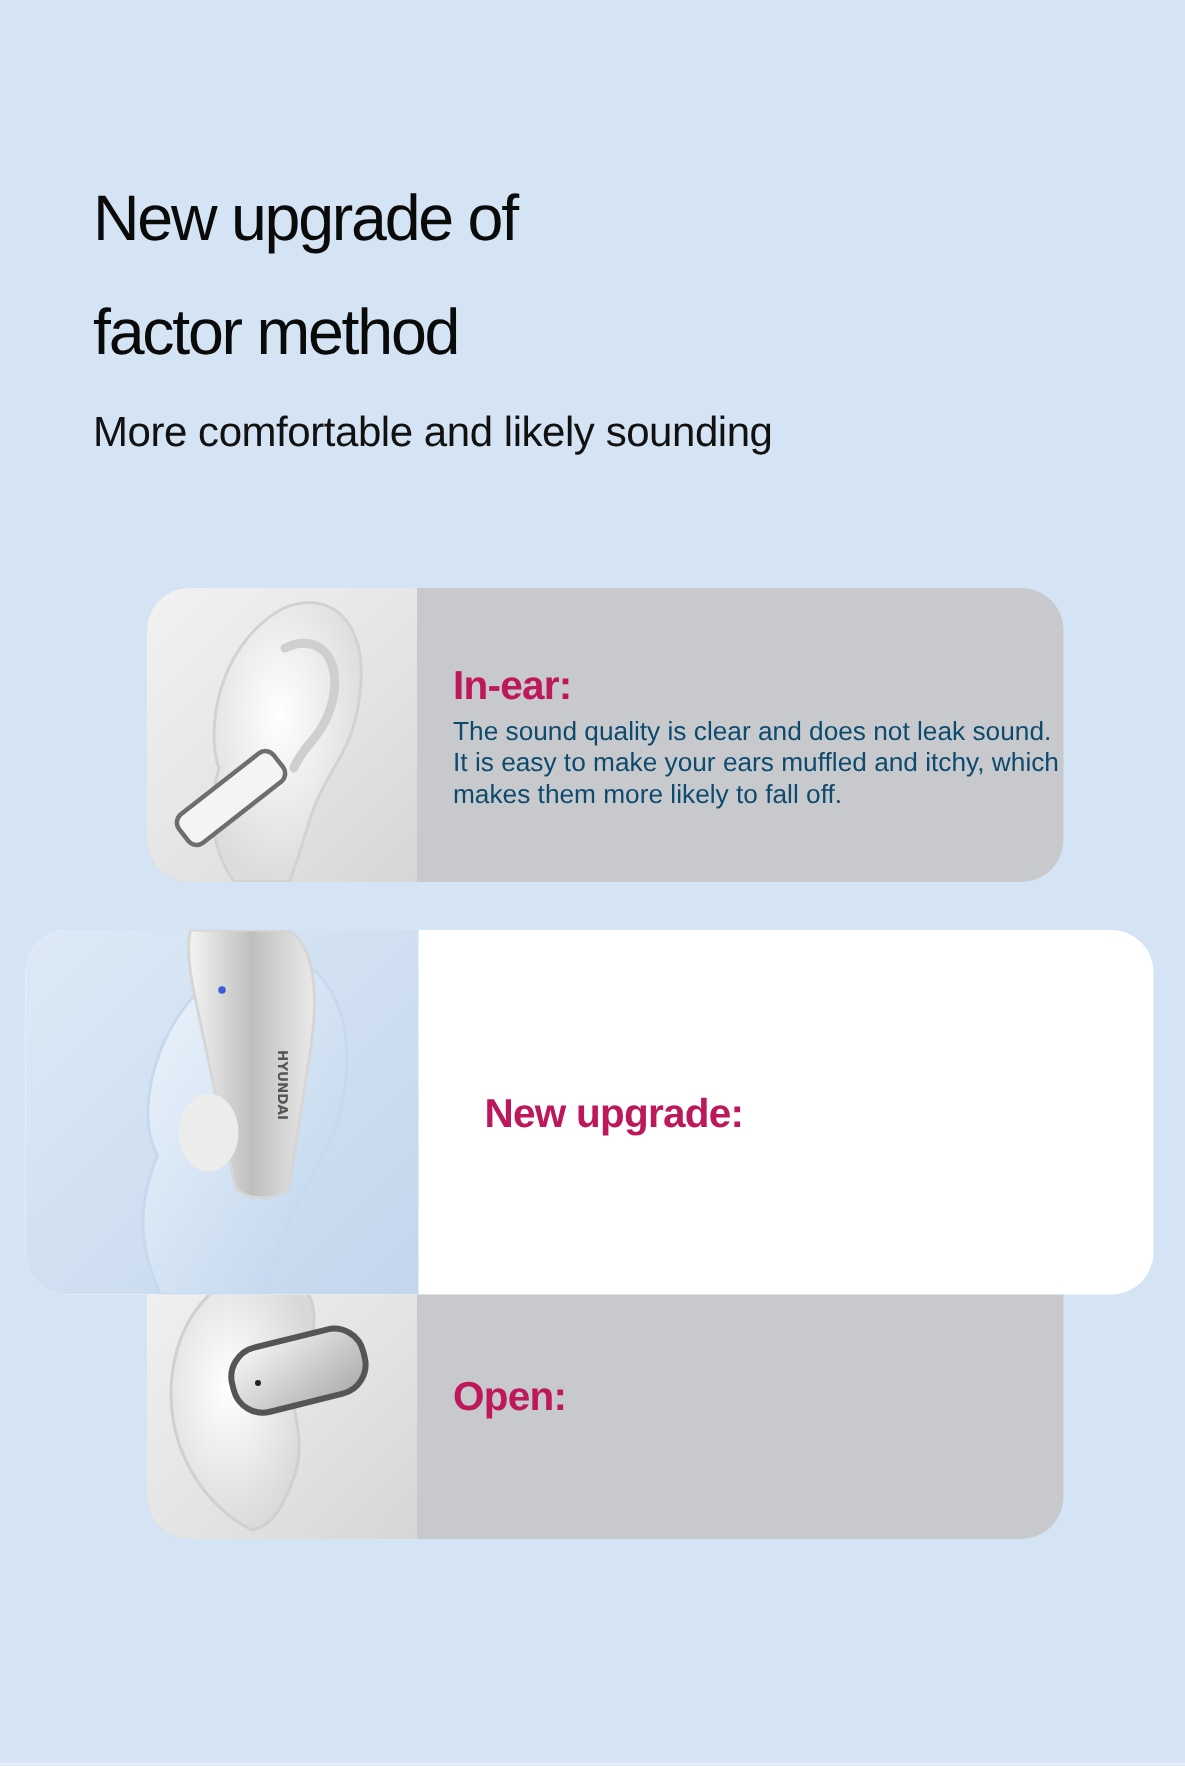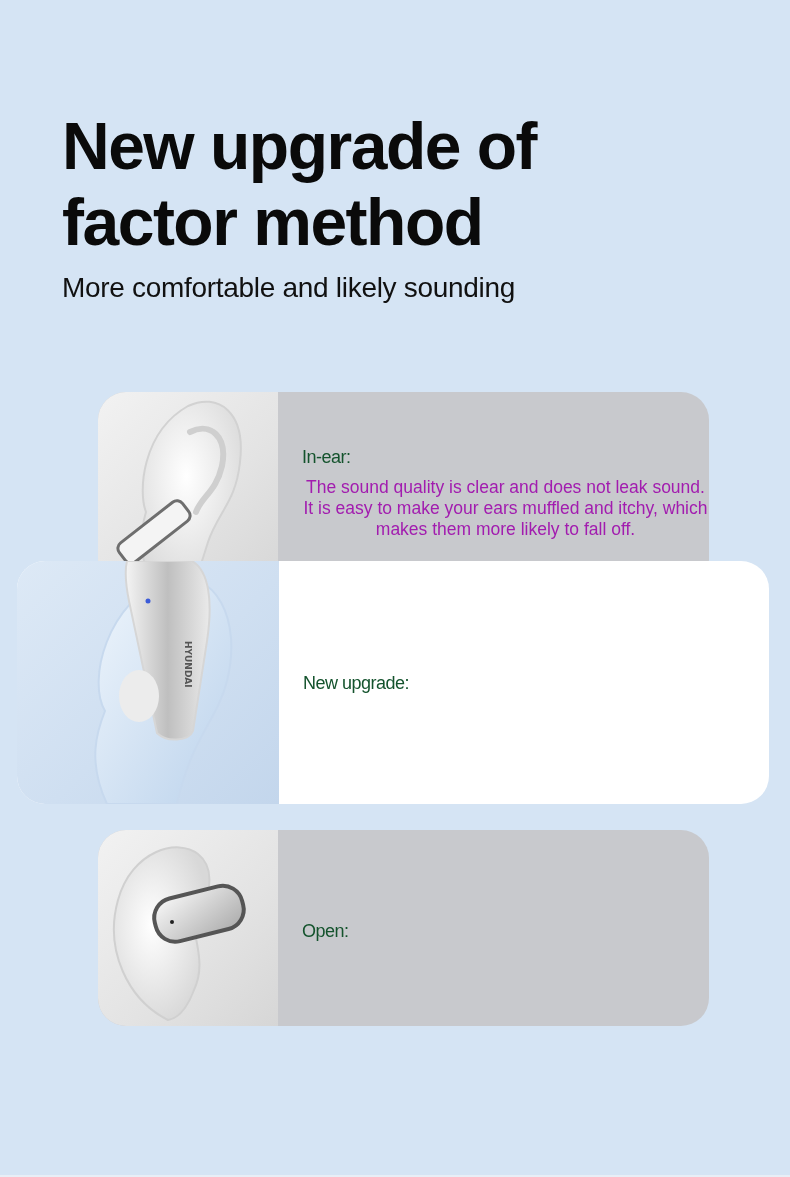--- a/index.html
+++ b/index.html
@@ -5,44 +5,44 @@
   * { box-sizing: border-box; margin: 0; padding: 0; }
   html, body { width: 790px; height: 1177px; overflow: hidden; }
   body {
     background: #d5e4f4;
     font-family: "Liberation Sans", "DejaVu Sans", sans-serif;
     color: #0c0c0c;
     position: relative;
   }
   .headline {
     position: absolute; left: 62px; top: 108px;
-    font-size: 66px; font-weight: 700; line-height: 76px;
+    font-size: 43px; font-weight: 400; line-height: 76px;
     letter-spacing: -1.5px; color: #0a0a0a;
   }
   .subhead {
     position: absolute; left: 62px; top: 272px;
     font-size: 28px; font-weight: 400; letter-spacing: -0.3px; color: #111;
   }
   .card {
     position: absolute; border-radius: 28px; overflow: hidden; display: flex;
   }
   .card.gray { background: #c8c9cd; }
   .card.white { background: #ffffff; }
   .card .img {
     width: 180px; height: 100%; flex: none; position: relative; overflow: hidden;
   }
   .card.gray .img { background: linear-gradient(135deg, #f2f2f2 0%, #e3e3e3 60%, #d6d6d6 100%); }
   .card.white .img { width: 262px; background: linear-gradient(135deg, #dde9f6 0%, #cfdff1 55%, #c3d6ec 100%); }
   .card .text { padding-left: 24px; display: flex; flex-direction: column; justify-content: center; }
-  .card .title { font-size: 18px; font-weight: 400; letter-spacing: -0.5px; color: #14532d; line-height: 32px; }
-  .card .desc { font-size: 17.5px; line-height: 21px; color: #a21caf; margin-top: 4px; text-align: center; }
+  .card .title { font-size: 27px; font-weight: 700; letter-spacing: -0.5px; color: #be185d; line-height: 32px; }
+  .card .desc { font-size: 17.5px; line-height: 21px; color: #0c4a6e; margin-top: 4px; }
   .card.white .desc { margin-top: 18px; }
 
   #card-1 { left: 98px; top: 392px; width: 611px; height: 196px; }
-  #card-2 { left: 17px; top: 561px; width: 752px; height: 243px; z-index: 2; }
+  #card-2 { left: 17px; top: 620px; width: 752px; height: 243px; z-index: 2; gap: 20px; }
   #card-3 { left: 98px; top: 830px; width: 611px; height: 196px; }
   #card-3 .text { padding-top: 6px; }
   #card-1 .text { padding-top: 0; }
   .bottom-line { position:absolute; left:0; top:1175px; width:790px; height:2px; background:#e8eef6; }
 </style>
 </head>
 <body>
 
 <div class="headline">
   <div>New upgrade of</div>

